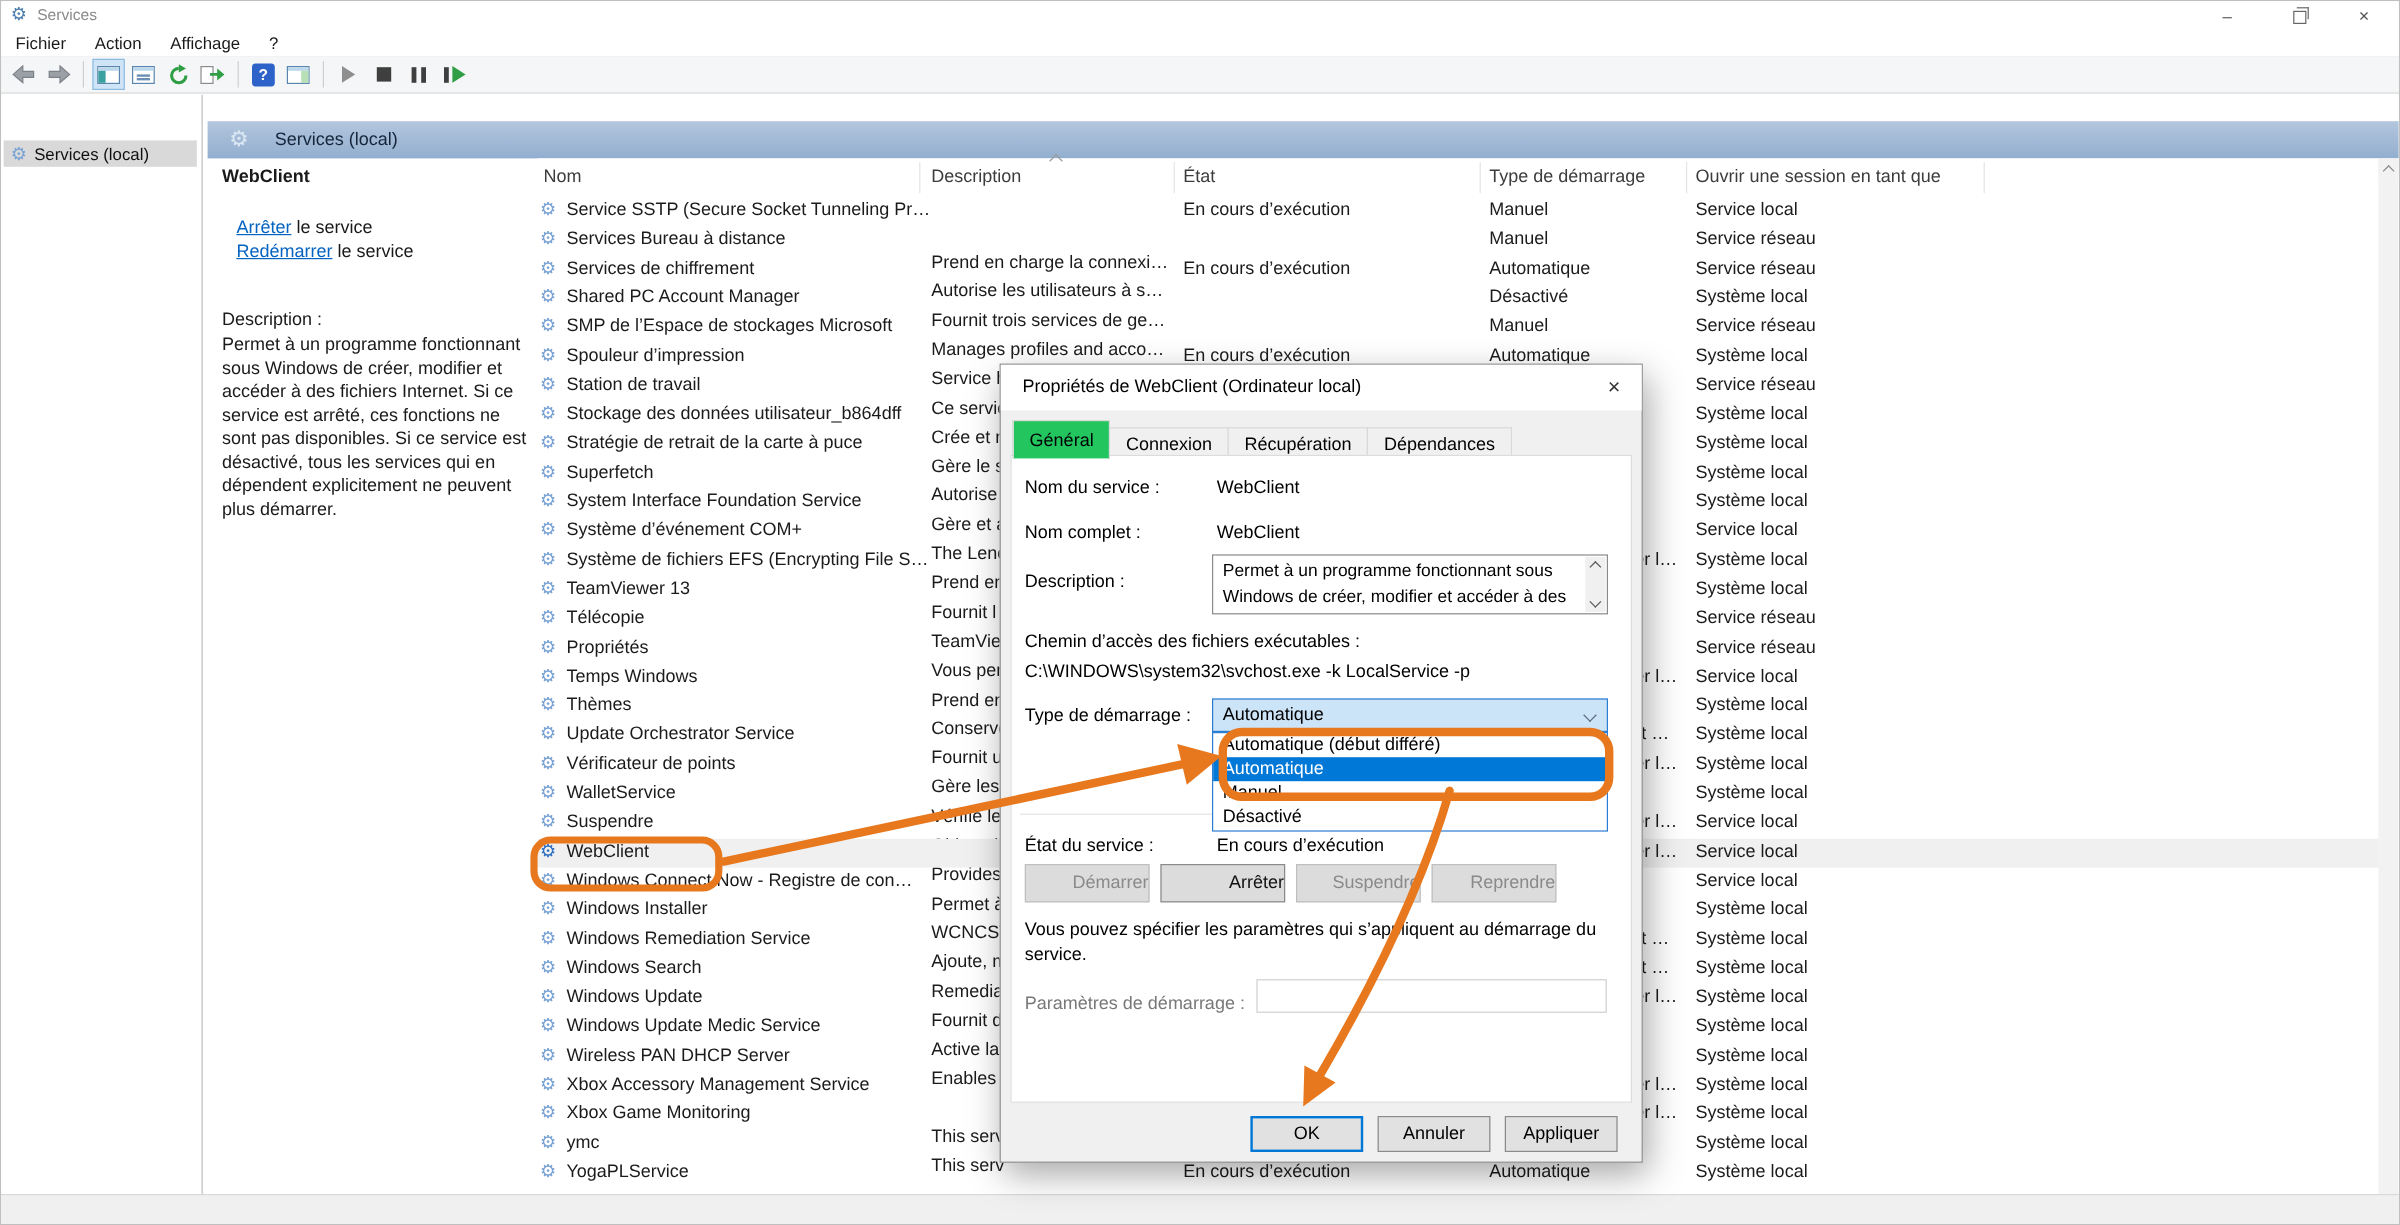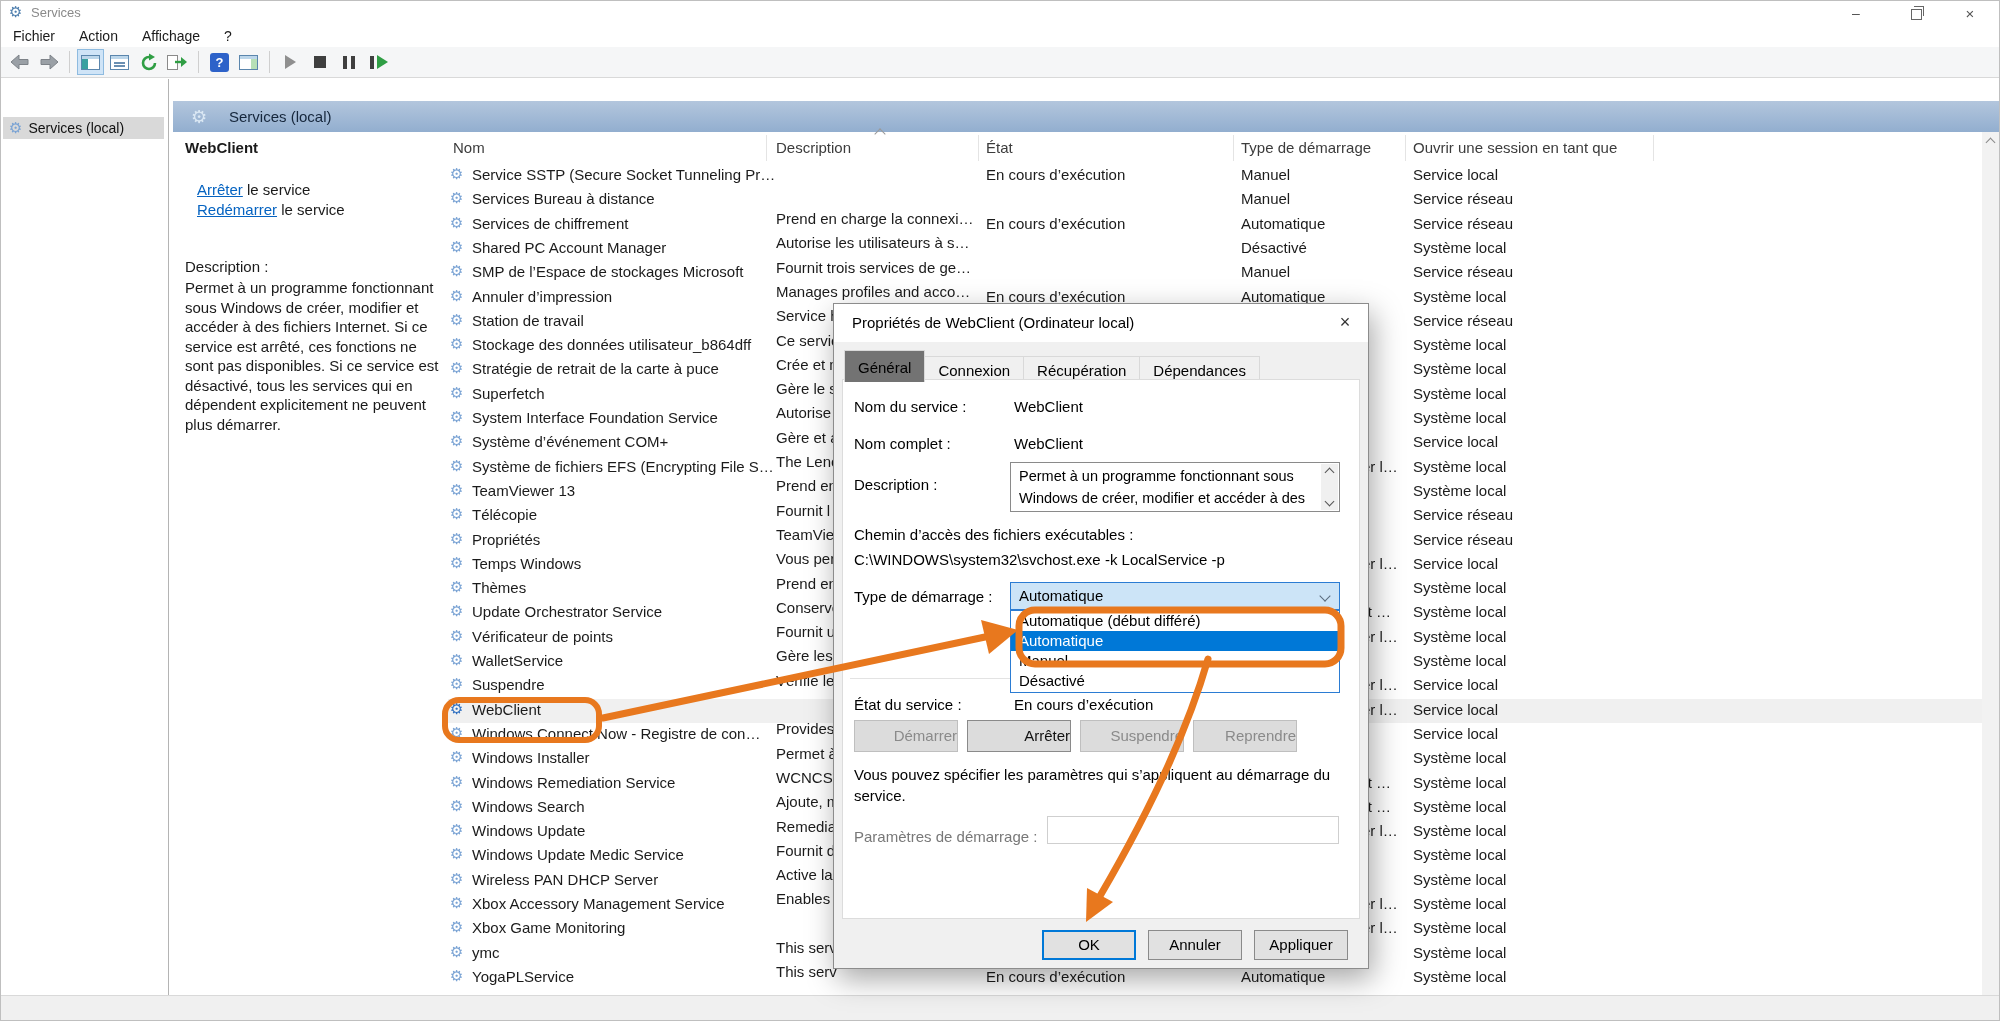--- a/index.html
+++ b/index.html
@@ -80,21 +80,21 @@
   
   #statusbar{position:absolute;left:0;bottom:0;right:0;height:24px;background:#f0f0f0;border-top:1px solid #d9d9d9;}
 
   
   #dlg{position:absolute;left:832px;top:302px;width:536px;height:666px;background:#f0f0f0;border:1px solid #8c8c8c;box-sizing:border-box;box-shadow:4px 10px 28px rgba(0,0,0,.35);z-index:40;font-size:15px;color:#000;}
   #dlg-titlebar{position:absolute;left:0;top:0;right:0;height:38px;background:#fff;}
   #dlg-title{position:absolute;left:18px;top:10px;font-size:15px;}
   #dlg-close{position:absolute;right:0;top:0;width:46px;height:38px;text-align:center;line-height:36px;font-size:18px;color:#333;}
   #dlg-tabs{position:absolute;left:10px;top:46px;height:30px;}
   .dtab{display:inline-block;padding:5px 13px 6px;border:1px solid #d9d9d9;border-bottom:none;background:#f0f0f0;margin-right:-1px;position:relative;top:3px;font-size:15px;}
-  .dtab.active{background:#737373;top:0;padding-top:8px;z-index:2;}
+  .dtab.active{background:#22c55e;top:0;padding-top:8px;z-index:2;}
   #dlg-page{position:absolute;left:8px;top:75px;width:518px;height:540px;background:#fff;border:1px solid #dcdcdc;box-sizing:border-box;}
   .dl{position:absolute;white-space:nowrap;}
   .dis{color:#787878;}
   #d-descbox{position:absolute;left:176px;top:158px;width:330px;height:50px;border:1px solid #8a8a8a;background:#fff;box-sizing:border-box;font-size:14.5px;line-height:22px;overflow:hidden;padding:2px 24px 0 8px;}
   #d-descsb{position:absolute;right:1px;top:1px;width:17px;bottom:1px;background:#f0f0f0;}
   .chvs{position:absolute;left:5px;width:6px;height:6px;border-left:1.5px solid #555;border-top:1.5px solid #555;}
   .chvs.up{top:5px;transform:rotate(45deg);}
   .chvs.dn{bottom:5px;transform:rotate(225deg);}
   #d-combo{position:absolute;left:176px;top:278px;width:330px;height:28px;background:#cce4f7;border:1px solid #2b7cd3;box-sizing:border-box;line-height:26px;padding-left:8px;}
   #d-combo .chvc{position:absolute;right:10px;top:9px;width:7px;height:7px;border-left:1.6px solid #5a6b7d;border-top:1.6px solid #5a6b7d;transform:rotate(225deg);}
@@ -259,21 +259,21 @@
         <div class="lrow" style="top: 182.2px;">
           <span class="gico c-ico">⚙</span>
           <span class="c-name">SMP de l’Espace de stockages Microsoft</span>
           <span class="c-desc">Service hôte du fournisseu…</span>
           <span class="c-state"></span>
           <span class="c-type">Manuel</span>
           <span class="c-logon">Service réseau</span>
         </div>
         <div class="lrow" style="top: 206.5px;">
           <span class="gico c-ico">⚙</span>
-          <span class="c-name">Annuler d’impression</span>
+          <span class="c-name">Spouleur d’impression</span>
           <span class="c-desc">Ce service met en spoule le</span>
           <span class="c-state">En cours d’exécution</span>
           <span class="c-type">Automatique</span>
           <span class="c-logon">Système local</span>
         </div>
         <div class="lrow" style="top: 230.8px;">
           <span class="gico c-ico">⚙</span>
           <span class="c-name">Station de travail</span>
           <span class="c-desc">Crée et m</span>
           <span class="c-state"></span>

